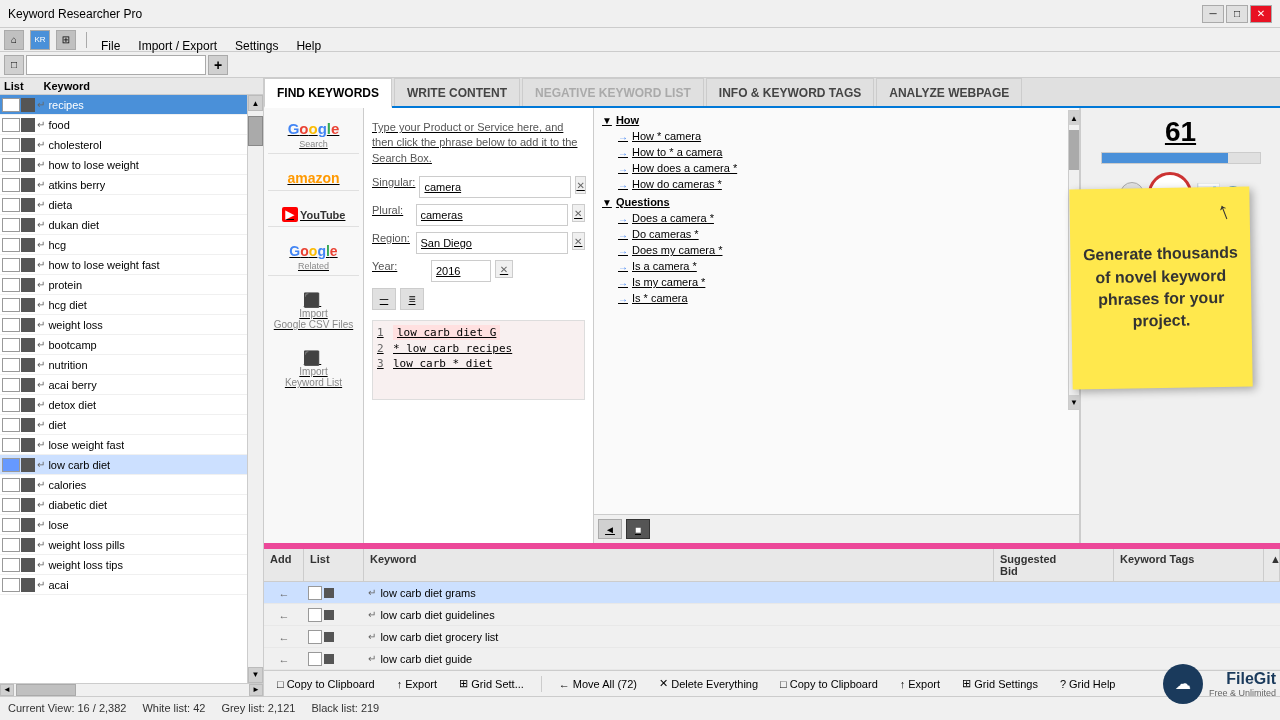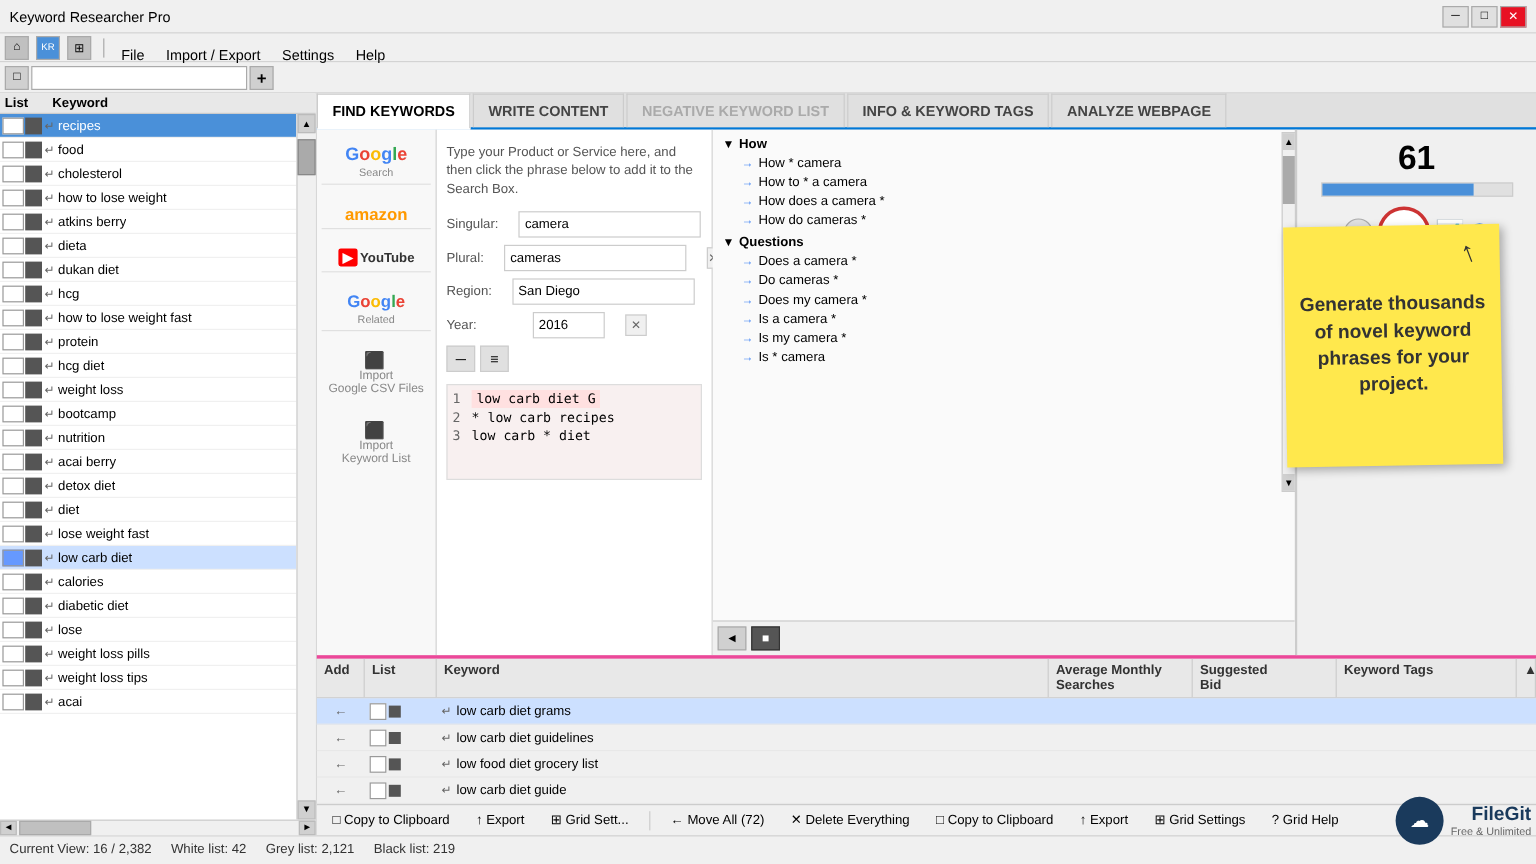--- a/index.html
+++ b/index.html
@@ -39,36 +39,36 @@
     
     
     #content { flex: 1; display: flex; flex-direction: column; }
     
     
     #tabs { display: flex; background: #e0e0e0; border-bottom: 2px solid #0078d7; height: 30px; }
     .tab { padding: 0 12px; display: flex; align-items: center; cursor: pointer; font-size: 12px; font-weight: bold; border: 1px solid #ccc; border-bottom: none; margin-right: 2px; background: #e0e0e0; color: #444; }
     .tab.active { background: white; border-bottom: 2px solid white; margin-bottom: -2px; color: #000; }
     
     
-    #tab-content { flex: 1; display: flex; overflow: hidden; }
+    #tab-content { flex: 1; display: flex; overflow: hidden; text-decoration: underline; }
     
     
     #find-panel { display: flex; flex: 1; overflow: hidden; }
     
     
     #search-engines { width: 100px; background: #f8f8f8; border-right: 1px solid #ccc; display: flex; flex-direction: column; padding: 8px 4px; gap: 12px; }
     .se-item { display: flex; align-items: center; justify-content: center; padding: 4px; cursor: pointer; border-bottom: 1px solid #e0e0e0; }
     .se-sub { font-size: 9px; color: #888; margin-top: 2px; }
     .amazon-logo { color: #FF9900; font-weight: bold; font-size: 14px; }
     .import-item { font-size: 10px; color: #888; text-align: center; cursor: pointer; padding: 4px; }
     .import-icon { color: #FFA500; font-size: 14px; margin-right: 2px; }
     
     
     #settings-panel { width: 230px; background: white; border-right: 1px solid #ccc; padding: 8px; display: flex; flex-direction: column; gap: 6px; }
-    .setting-row { display: flex; align-items: center; gap: 17px; }
+    .setting-row { display: flex; gap: 4px; }
     .setting-label { font-size: 11px; color: #555; width: 55px; }
     .setting-input { flex: 1; height: 22px; border: 1px solid #ccc; padding: 0 4px; font-size: 11px; }
     .setting-clear { width: 18px; height: 18px; background: #f0f0f0; border: 1px solid #ccc; cursor: pointer; display: flex; align-items: center; justify-content: center; font-size: 10px; color: #666; }
     .settings-hint { font-size: 11px; color: #555; padding: 4px 0; line-height: 1.4; }
     .settings-actions { display: flex; gap: 4px; }
     .settings-btn { width: 24px; height: 22px; background: #e0e0e0; border: 1px solid #ccc; cursor: pointer; display: flex; align-items: center; justify-content: center; font-size: 12px; }
     
     
     #keyword-tree { flex: 1; background: #fafafa; overflow: hidden; display: flex; flex-direction: column; border-right: 1px solid #ccc; }
     #keyword-tree-scroll { flex: 1; overflow-y: auto; padding: 4px; }
@@ -98,21 +98,21 @@
     .toggle-knob { width: 14px; height: 14px; background: white; border-radius: 50%; position: absolute; top: 1px; left: 1px; box-shadow: 0 1px 2px rgba(0,0,0,0.3); }
     
     #search-settings-btn { font-size: 11px; color: #0078d7; cursor: pointer; text-decoration: underline; }
     
     
     #sticky-note { position: absolute; top: 80px; left: -10px; width: 180px; height: 200px; background: #FFE84D; box-shadow: 3px 3px 8px rgba(0,0,0,0.3); transform: rotate(-1deg); padding: 12px; display: flex; align-items: center; justify-content: center; }
     #sticky-text { font-family: 'Comic Sans MS', cursive, sans-serif; font-size: 16px; font-weight: bold; color: #333; text-align: center; line-height: 1.4; }
     #sticky-arrow { position: absolute; top: 10px; right: 20px; font-size: 24px; color: #333; transform: rotate(-20deg); }
     
     
-    #bottom-area { border-top: 3px solid #ec4899; display: flex; flex-direction: column; }
+    #bottom-area { border-top: 6px solid #ec4899; display: flex; flex-direction: column; }
     #grid-header { display: flex; background: #e8e8e8; border-bottom: 1px solid #ccc; align-items: stretch; }
     .gh-cell { border-right: 1px solid #ccc; padding: 4px 6px; font-size: 11px; font-weight: bold; color: #333; }
     .gh-add { width: 40px; }
     .gh-list { width: 60px; }
     .gh-keyword { flex: 1; }
     .gh-searches { width: 120px; }
     .gh-bid { width: 120px; }
     .gh-tags { width: 150px; }
     .gh-scroll { width: 16px; }
     
@@ -556,21 +556,20 @@
         </div>
 
       </div>
     </div>
 
     <div id="bottom-area">
       <div id="grid-header">
         <div class="gh-cell gh-add">Add</div>
         <div class="gh-cell gh-list">List</div>
         <div class="gh-cell gh-keyword">Keyword</div>
-        <div class="gh-cell gh-searches">Average Monthly<br>Searches</div>
         <div class="gh-cell gh-bid">Suggested<br>Bid</div>
         <div class="gh-cell gh-tags">Keyword Tags</div>
         <div class="gh-cell gh-scroll" style="cursor:pointer;">▲</div>
       </div>
 
       <div class="grid-row selected">
         <div class="gc-add">←</div>
         <div class="gc-list">
           <div class="gc-check"></div>
           <div class="gc-dot"></div>
@@ -600,21 +599,21 @@
         <div class="gc-scroll-r"></div>
       </div>
       <div class="grid-row">
         <div class="gc-add">←</div>
         <div class="gc-list">
           <div class="gc-check"></div>
           <div class="gc-dot"></div>
         </div>
         <div class="gc-keyword">
           <span class="kw-icon">↵</span>
-          <span>low food diet grocery list</span>
+          <span>low carb diet grocery list</span>
         </div>
         <div class="gc-searches"></div>
         <div class="gc-bid"></div>
         <div class="gc-tags"></div>
         <div class="gc-scroll-r"></div>
       </div>
       <div class="grid-row">
         <div class="gc-add">←</div>
         <div class="gc-list">
           <div class="gc-check"></div>

